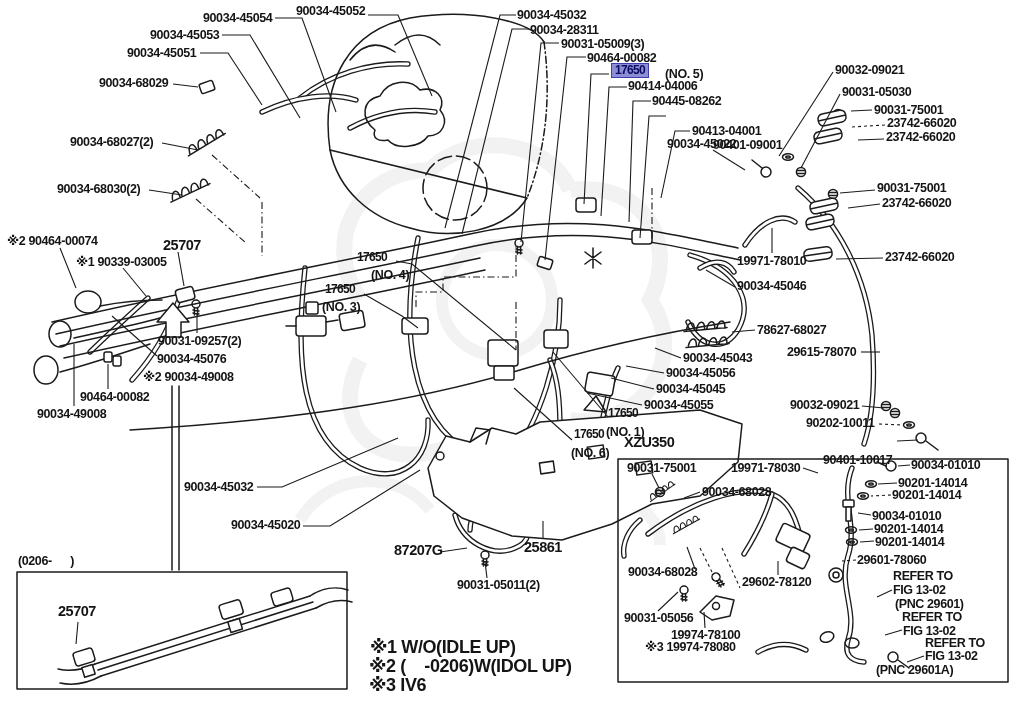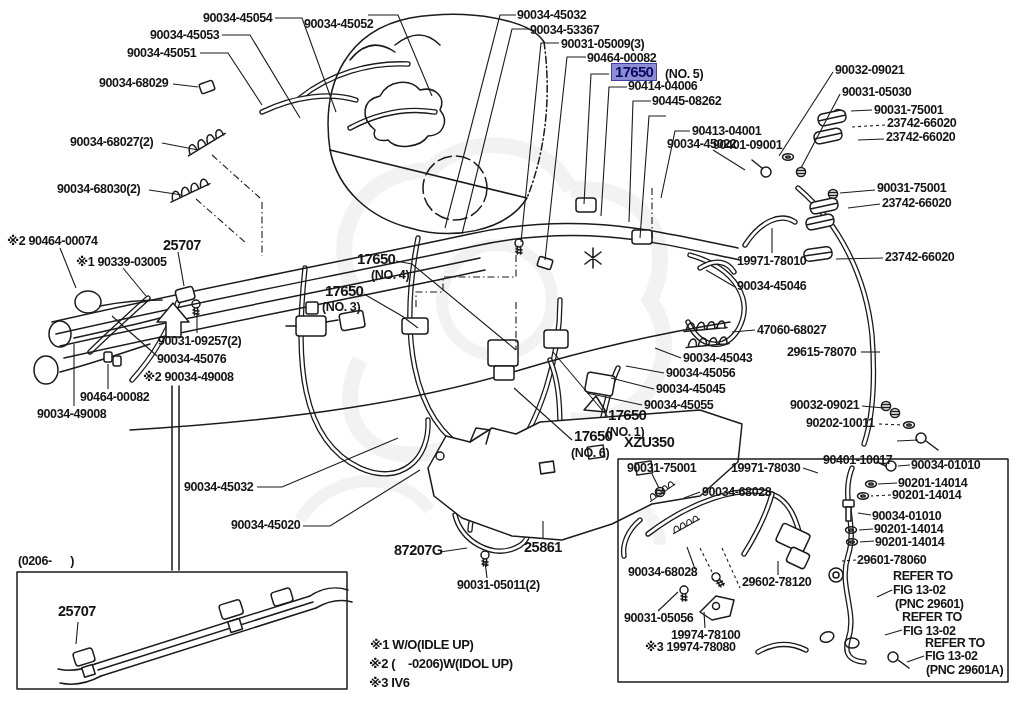--- a/index.html
+++ b/index.html
@@ -2,23 +2,23 @@
 <html><head>
 <meta charset="utf-8">
 <style>
   html,body{margin:0;padding:0;background:#fff;}
   .stage{position:relative;width:1024px;height:707px;background:#fff;overflow:hidden;
          font-family:"Liberation Sans","DejaVu Sans",sans-serif;}
   .stage svg{position:absolute;left:0;top:0;}
   .labels{position:absolute;left:0;top:0;width:100%;height:100%;}
   .lbl{position:absolute;font-weight:700;font-size:12.5px;line-height:1.05;
        letter-spacing:-0.4px;color:#141414;white-space:pre;}
-  .lbl.big{font-size:15px;letter-spacing:-0.7px;}
+  .lbl.big{font-size:12px;letter-spacing:-0.7px;}
   .lbl.mid{font-size:14.5px;letter-spacing:-0.5px;}
-  .lbl.note{font-size:13px;}
+  .lbl.note{font-size:18px;}
   .lbl.hl{background:#8d8dd6;border:1.5px solid #3d3dae;color:#0a0a60;padding:0 3px;}
   
   .k{stroke:#1b1b1b;fill:none;stroke-width:1.5;stroke-linecap:round;stroke-linejoin:round;}
   .kf{stroke:#1b1b1b;fill:#fff;stroke-width:1.5;stroke-linejoin:round;}
   .ld{stroke:#1b1b1b;fill:none;stroke-width:1.1;}
   .dsh{stroke-dasharray:7 3 1.5 3;}
   .dsh2{stroke-dasharray:3 3;}
   .po{stroke:#1b1b1b;stroke-width:5.4;fill:none;stroke-linecap:round;}
   .pi{stroke:#fff;stroke-width:2.8;fill:none;stroke-linecap:round;}
   .wmk{stroke:#ebebeb;fill:none;}
@@ -304,61 +304,61 @@
     <path class="k" d="M95,664 C82,670 70,672 58,669 M101,676 C88,683 74,686 60,683 M310,596 C322,588 336,586 348,590 M316,608 C328,601 341,599 352,602"></path>
     <rect class="kf" x="220" y="602" width="22" height="15" rx="3" transform="rotate(-17 231 609)"></rect>
     <rect class="kf" x="229" y="620" width="12" height="11" transform="rotate(-17 235 625)"></rect>
     <rect class="kf" x="74" y="650" width="20" height="14" rx="3" transform="rotate(-17 84 657)"></rect>
     <rect class="kf" x="83" y="666" width="11" height="10" transform="rotate(-17 88 671)"></rect>
     <rect class="kf" x="272" y="590" width="20" height="14" rx="3" transform="rotate(-17 282 597)"></rect>
   </g>
 </svg>
 
 <div class="labels">
-      <div class="lbl" style="left: 304px; top: 5px; margin-top: 13px;">90034-45052</div>
+      <div class="lbl" style="left: 296px; top: 5px;">90034-45052</div>
       <div class="lbl" style="left: 203px; top: 12px;">90034-45054</div>
       <div class="lbl" style="left: 150px; top: 29px;">90034-45053</div>
       <div class="lbl" style="left: 127px; top: 47px;">90034-45051</div>
       <div class="lbl" style="left: 99px; top: 77px;">90034-68029</div>
       <div class="lbl" style="left: 70px; top: 136px;">90034-68027(2)</div>
       <div class="lbl" style="left: 57px; top: 183px;">90034-68030(2)</div>
       <div class="lbl" style="left: 7px; top: 235px;">※2 90464-00074</div>
       <div class="lbl" style="left: 76px; top: 256px;">※1 90339-03005</div>
       <div class="lbl mid" style="left: 163px; top: 238px;">25707</div>
       <div class="lbl" style="left: 158px; top: 335px;">90031-09257(2)</div>
       <div class="lbl" style="left: 157px; top: 353px;">90034-45076</div>
       <div class="lbl" style="left: 143px; top: 371px;">※2 90034-49008</div>
       <div class="lbl" style="left: 80px; top: 391px;">90464-00082</div>
       <div class="lbl" style="left: 37px; top: 408px;">90034-49008</div>
       <div class="lbl big" style="left: 357px; top: 251px;">17650</div>
       <div class="lbl" style="left: 355px; top: 269px; padding-left: 16px;">(NO. 4)</div>
       <div class="lbl big" style="left: 325px; top: 283px;">17650</div>
       <div class="lbl" style="left: 322px; top: 301px;">(NO. 3)</div>
       <div class="lbl" style="left: 517px; top: 9px;">90034-45032</div>
-      <div class="lbl" style="left: 530px; top: 24px;">90034-53367</div>
+      <div class="lbl" style="left: 530px; top: 24px;">90034-28311</div>
       <div class="lbl" style="left: 561px; top: 38px;">90031-05009(3)</div>
       <div class="lbl" style="left: 587px; top: 52px;">90464-00082</div>
       <div class="lbl big hl" style="left: 611px; top: 63px;">17650</div>
       <div class="lbl" style="left: 665px; top: 68px;">(NO. 5)</div>
       <div class="lbl" style="left: 628px; top: 80px;">90414-04006</div>
       <div class="lbl" style="left: 652px; top: 95px;">90445-08262</div>
       <div class="lbl" style="left: 667px; top: 110px; margin-top: 28px;">90034-45022</div>
       <div class="lbl" style="left: 692px; top: 125px;">90413-04001</div>
       <div class="lbl" style="left: 713px; top: 139px;">90401-09001</div>
       <div class="lbl" style="left: 835px; top: 64px;">90032-09021</div>
       <div class="lbl" style="left: 842px; top: 86px;">90031-05030</div>
       <div class="lbl" style="left: 874px; top: 104px;">90031-75001</div>
       <div class="lbl" style="left: 887px; top: 117px;">23742-66020</div>
       <div class="lbl" style="left: 886px; top: 131px;">23742-66020</div>
       <div class="lbl" style="left: 877px; top: 182px;">90031-75001</div>
       <div class="lbl" style="left: 882px; top: 197px;">23742-66020</div>
       <div class="lbl" style="left: 885px; top: 251px;">23742-66020</div>
       <div class="lbl" style="left: 737px; top: 255px;">19971-78010</div>
       <div class="lbl" style="left: 737px; top: 280px;">90034-45046</div>
-      <div class="lbl" style="left: 757px; top: 324px;">47060-68027</div>
+      <div class="lbl" style="left: 757px; top: 324px;">78627-68027</div>
       <div class="lbl" style="left: 787px; top: 346px;">29615-78070</div>
       <div class="lbl" style="left: 683px; top: 352px;">90034-45043</div>
       <div class="lbl" style="left: 666px; top: 367px;">90034-45056</div>
       <div class="lbl" style="left: 656px; top: 383px;">90034-45045</div>
       <div class="lbl" style="left: 644px; top: 399px;">90034-45055</div>
       <div class="lbl big" style="left: 608px; top: 407px;">17650</div>
       <div class="lbl" style="left: 606px; top: 426px;">(NO. 1)</div>
       <div class="lbl big" style="left: 574px; top: 428px;">17650</div>
       <div class="lbl" style="left: 571px; top: 447px;">(NO. 6)</div>
       <div class="lbl" style="left: 790px; top: 399px;">90032-09021</div>
@@ -385,21 +385,21 @@
       <div class="lbl" style="left: 874px; top: 523px;">90201-14014</div>
       <div class="lbl" style="left: 875px; top: 536px;">90201-14014</div>
       <div class="lbl" style="left: 857px; top: 554px;">29601-78060</div>
       <div class="lbl" style="left: 893px; top: 570px;">REFER TO</div>
       <div class="lbl" style="left: 893px; top: 584px;">FIG 13-02</div>
       <div class="lbl" style="left: 895px; top: 598px;">(PNC 29601)</div>
       <div class="lbl" style="left: 902px; top: 611px;">REFER TO</div>
       <div class="lbl" style="left: 903px; top: 625px;">FIG 13-02</div>
       <div class="lbl" style="left: 925px; top: 637px;">REFER TO</div>
       <div class="lbl" style="left: 925px; top: 650px;">FIG 13-02</div>
-      <div class="lbl" style="left: 926px; top: 664px;">(PNC 29601A)</div>
+      <div class="lbl" style="left: 876px; top: 664px;">(PNC 29601A)</div>
     </div>
 
 <div class="lbl mid" style="left:624px;top:435px">XZU350</div>
 <div class="lbl" style="left:18px;top:555px">(0206-      )</div>
 <div class="lbl note" style="left:370px;top:638px">※1 W/O(IDLE UP)</div>
 <div class="lbl note" style="left:369px;top:657px">※2 (    -0206)W(IDOL UP)</div>
 <div class="lbl note" style="left:369px;top:676px">※3 IV6</div>
 <div class="lbl" style="left:951px;top:716px">172852E</div>
 
 </div>

